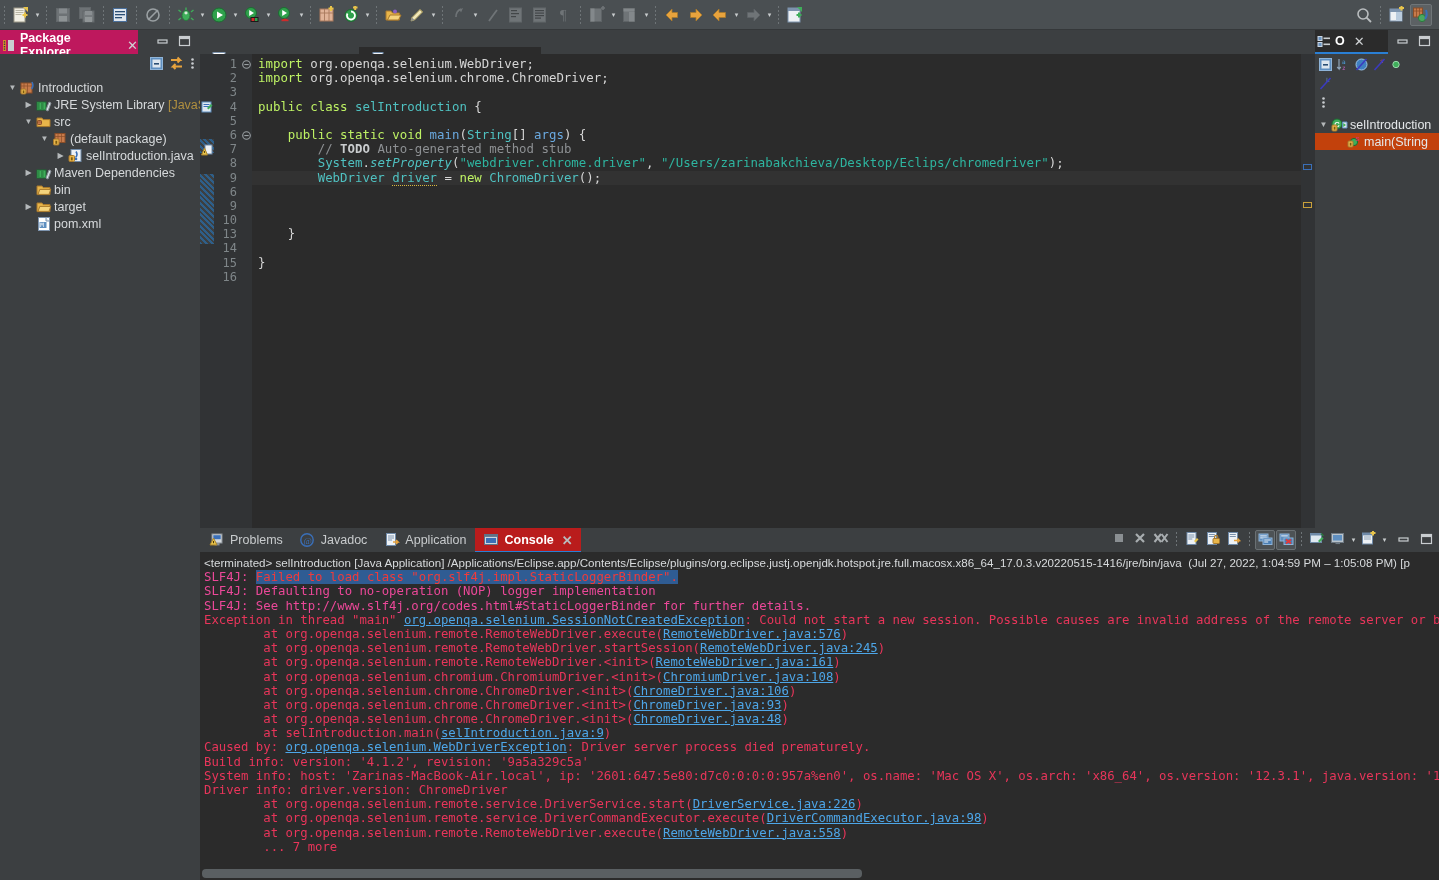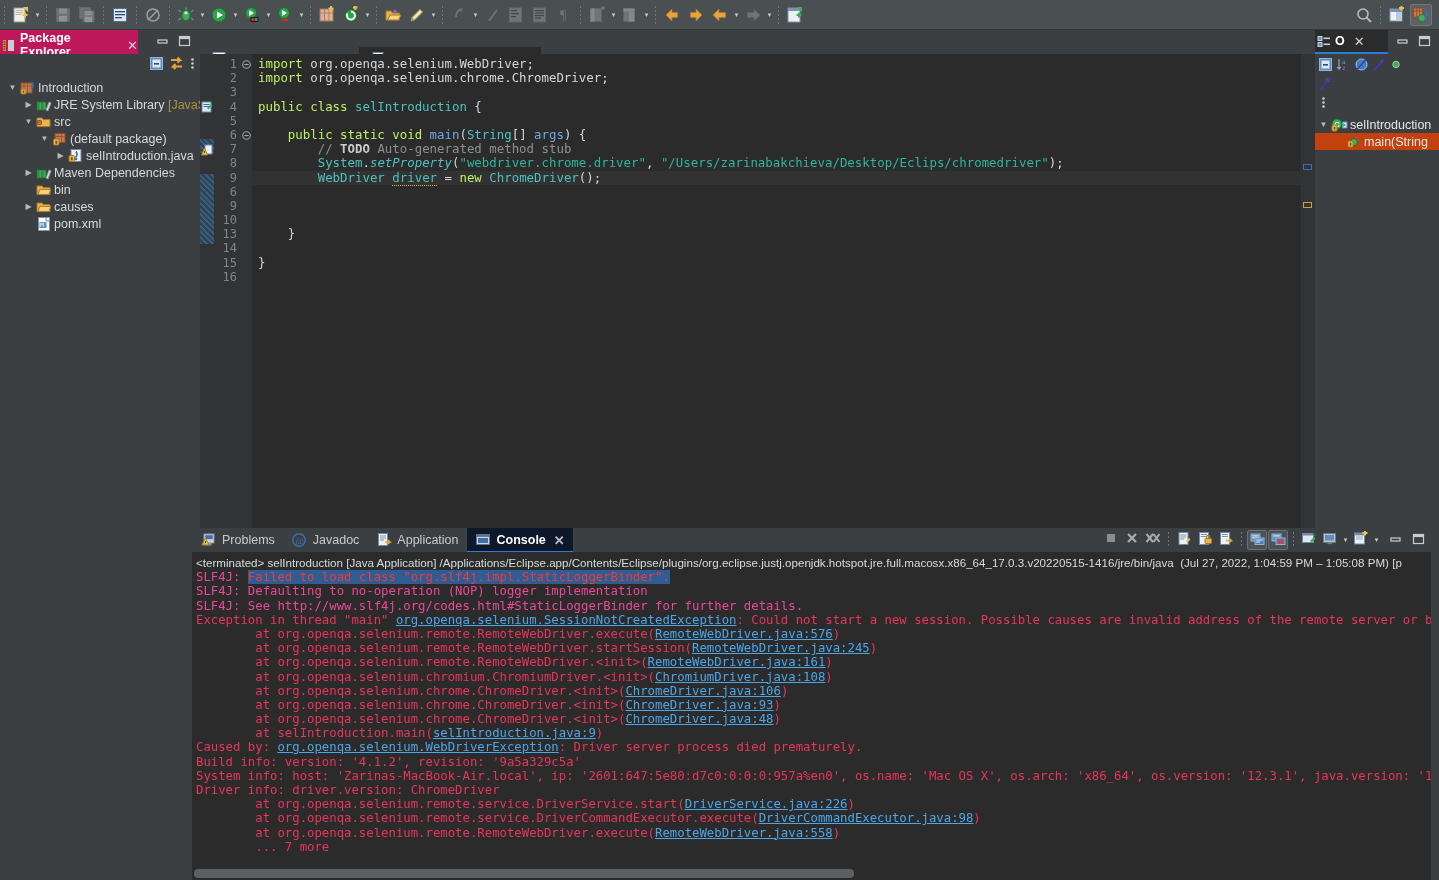--- a/index.html
+++ b/index.html
@@ -36,21 +36,21 @@
   .tb-arrow::after { content:"▾"; }
   .tb-btn svg { display:block; }
   .tb-spacer { flex:1; }
   .tb-btn.selected { background:#5c6164; border:1px solid #6f7578; border-radius:2px; }
   .ptab {
     height:24px; display:flex; align-items:center; gap:5px;
     padding:0 8px; font-size:12.5px; color:#c8cbcd;
     background:#3c3f41; position:relative;
   }
   .ptab.active {
-    background:#0f172a; color:#ffffff; font-weight:bold;
+    background:#b91c1c; color:#ffffff; font-weight:bold;
   }
   .ptab.active.accent::after {
     content:""; position:absolute; left:0; right:0; bottom:-1px; height:2px;
     background:#2a7fd4;
   }
   .ptab .x { font-size:13px; color:#b9bdbf; margin-left:3px; }
 
   
   #pkg-explorer {
     position:absolute; left:0; top:30px; width:200px; height:498px;
@@ -137,21 +137,21 @@
   #outline-head { height:24px; display:flex; background:#3c3f41; }
   #outline-winbtns { margin-left:auto; display:flex; align-items:center; gap:9px; padding:0 8px; }
   #outline-tools { background:#3c3f41; padding:3px 3px 0 3px; }
   #outline-tools .row { display:flex; align-items:center; gap:3px; height:19px; }
   #outline-tree { flex:1; background:#3c3f41; padding-top:2px; overflow:hidden; }
   .orow { height:17px; display:flex; align-items:center; white-space:nowrap; font-size:12.5px; color:#e4e7e9; }
   .orow.sel { background:#c2410c; }
 
   
   #bottom {
-    position:absolute; left:192px; top:528px; width:1239px; height:352px;
+    position:absolute; left:200px; top:528px; width:1239px; height:352px;
     background:#2b2b2b; display:flex; flex-direction:column;
   }
   #bottom-tabs { height:24px; display:flex; align-items:flex-end; background:#3c3f41; }
   #bottom-tools { margin-left:auto; display:flex; align-items:center; gap:1px; padding:0 6px; height:24px; }
   .btool { width:20px; height:20px; display:flex; align-items:center; justify-content:center; }
   .btool.boxed { background:#4d5255; border:1px solid #6a7073; border-radius:2px; }
   .bsep { width:1px; height:16px; background:repeating-linear-gradient(to bottom,#6e7477 0 2px,transparent 2px 4px); margin:0 4px; }
   #console {
     flex:1; background:#2b2b2b; overflow:hidden; position:relative;
     font-family:"DejaVu Sans Mono", monospace; font-size:12.3px;
@@ -617,21 +617,21 @@
         <span class="tlabel">bin</span>
       </div>
       <div class="trow" style="padding-left:22px">
         <span class="twist"><span style="font-size:8px">▶</span></span>
         <span class="ticon">
           <svg width="16" height="16" viewBox="0 0 16 16">
             <path d="M1 4 h5 l1.2 1.6 h6.8 v7 h-13 z" fill="#e8b54a" stroke="#a8792c"></path>
             <path d="M2 12.4 l1.8 -5 h11 l-1.8 5 z" fill="#f4d37c" stroke="#a8792c"></path>
           </svg>
         </span>
-        <span class="tlabel">causes</span>
+        <span class="tlabel">target</span>
       </div>
       <div class="trow" style="padding-left:22px">
         <span class="twist"></span>
         <span class="ticon">
           <svg width="16" height="16" viewBox="0 0 16 16">
             <rect x="2.5" y="1.5" width="11" height="13" fill="#ffffff" stroke="#7d93ad"></rect>
             <path d="M10 1.5 v3.5 h3.5" fill="#d9e4ee" stroke="#7d93ad"></path>
             <rect x="3.5" y="6" width="7" height="6" fill="#5f8fc0"></rect>
             <text x="4.2" y="11" font-size="6" fill="#ffffff" font-family="monospace">M</text>
           </svg>

